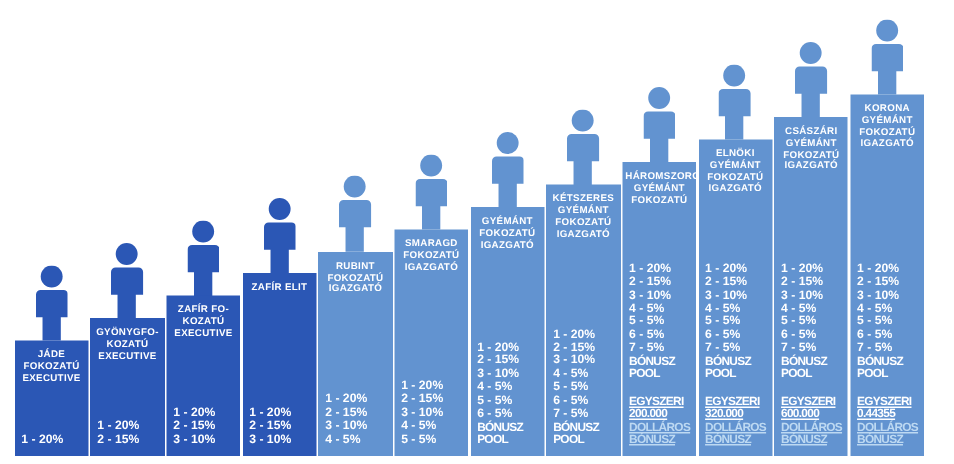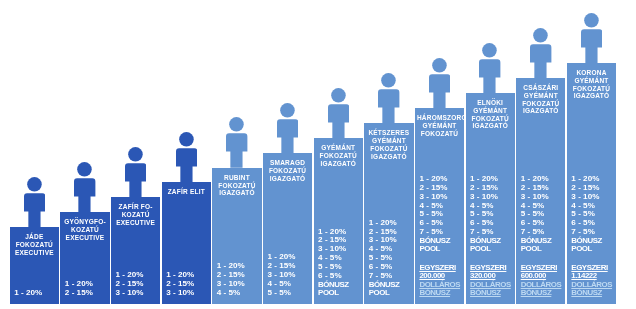--- a/index.html
+++ b/index.html
@@ -319,18 +319,18 @@
         <span class="ln">2 - 15%</span>
         <span class="ln">3 - 10%</span>
         <span class="ln">4 - 5%</span>
         <span class="ln">5 - 5%</span>
         <span class="ln">6 - 5%</span>
         <span class="ln">7 - 5%</span>
         <span class="ln bp first">BÓNUSZ</span>
         <span class="ln bp">POOL</span>
         <span class="spacer"></span>
         <span class="ln ot">EGYSZERI</span>
-        <span class="ln ot">1.14222</span>
+        <span class="ln ot">0.44355</span>
         <span class="ln ot dim">DOLLÁROS</span>
         <span class="ln ot dim">BÓNUSZ</span>
       </div>
     </div>
   </div>
 
 </body></html>

